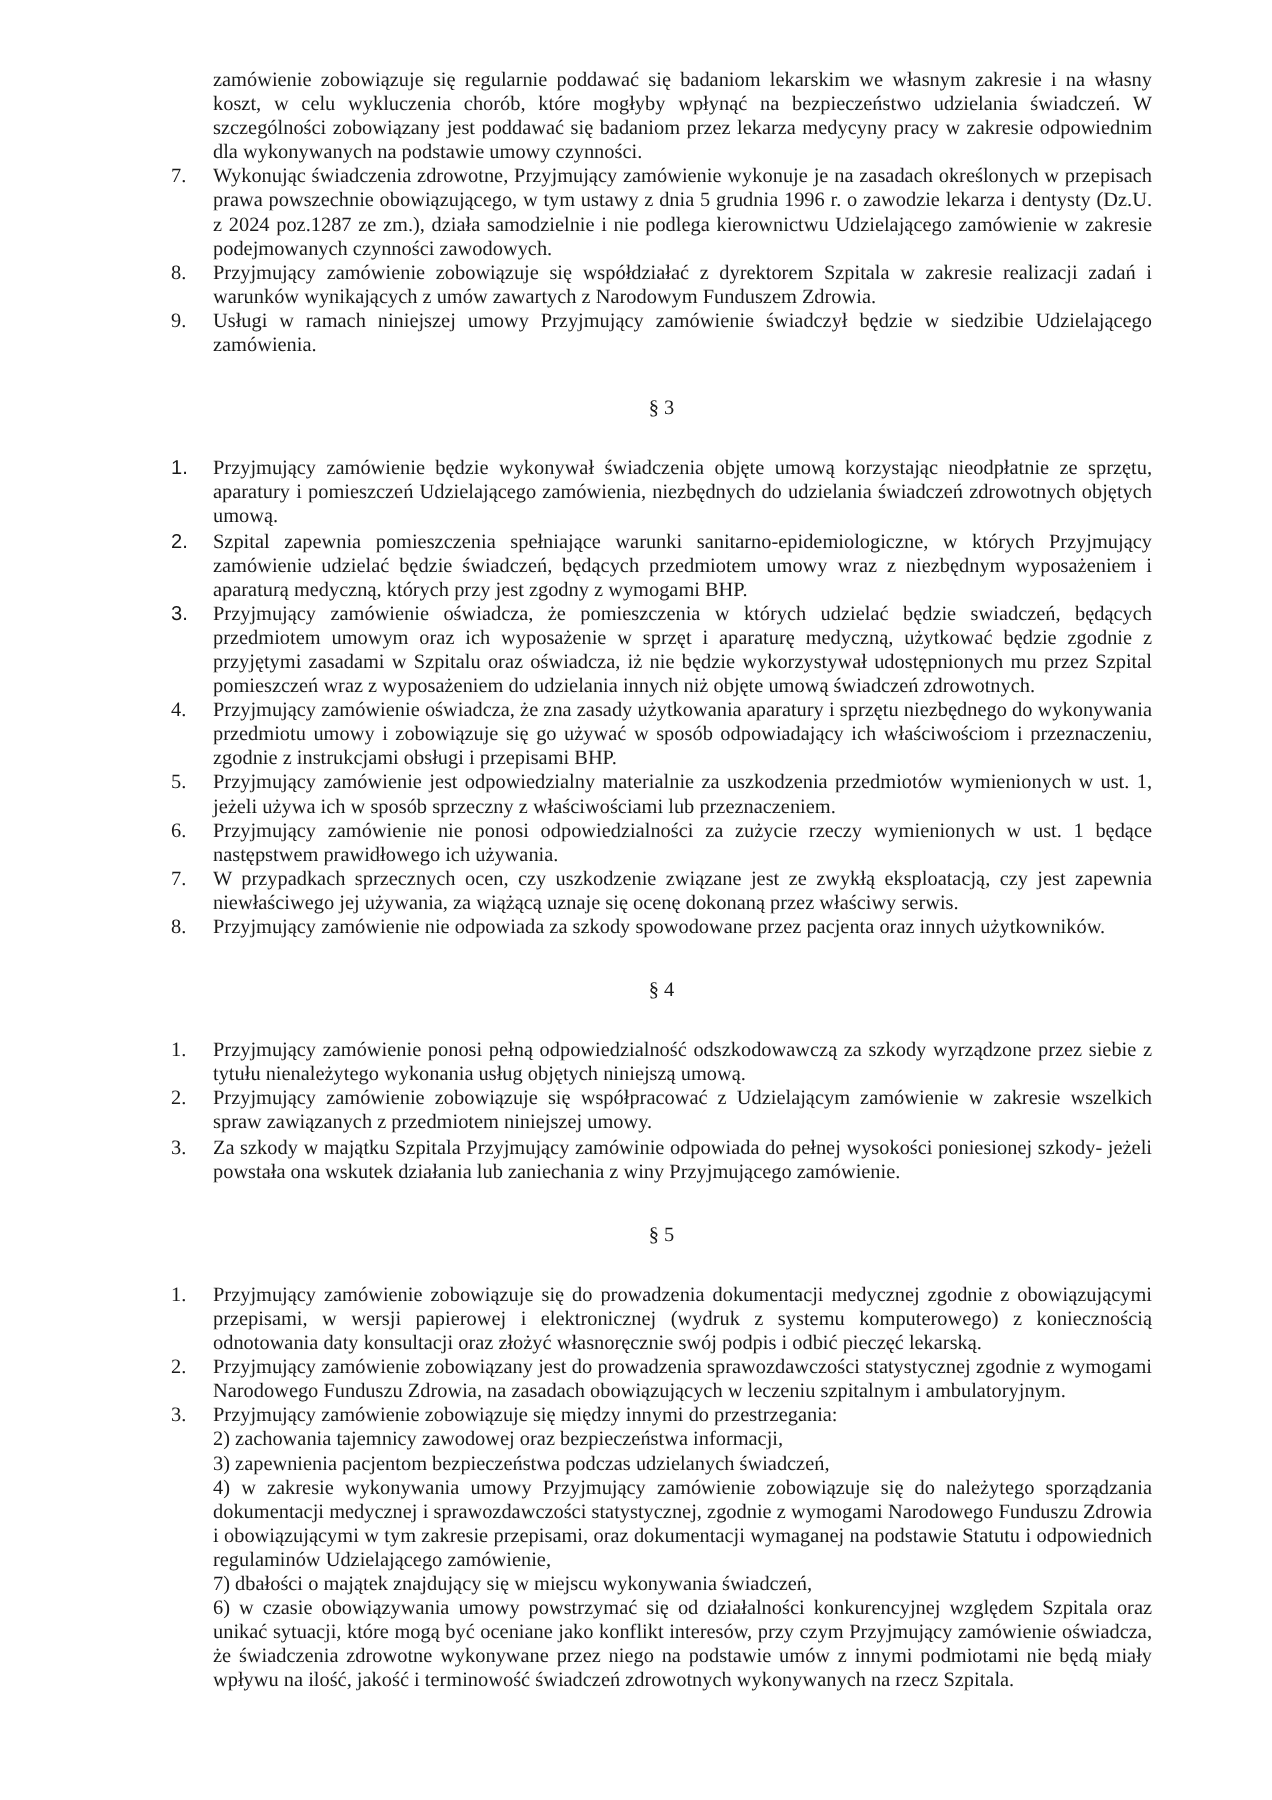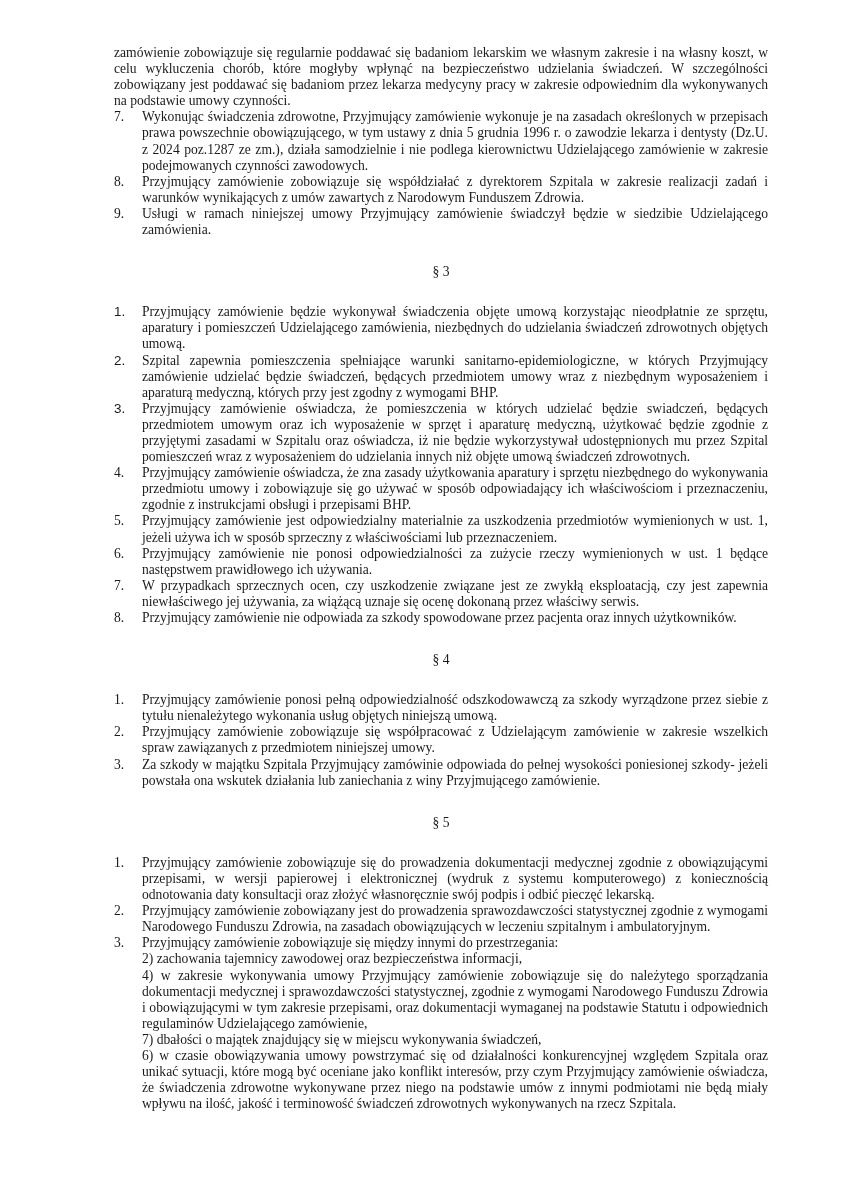--- a/index.html
+++ b/index.html
@@ -5,21 +5,21 @@
   html, body { margin: 0; padding: 0; }
   body {
     width: 848px; height: 1200px; background: #ffffff; overflow: hidden;
     font-family: "Liberation Serif", serif; color: #1a1a1a;
   }
   .page { position: relative; width: 848px; height: 1200px; }
   .content {
     position: absolute; left: 114px; top: 45px; width: 654px;
     font-size: 13.6px; line-height: 16.1px; text-align: justify;
   }
-  .lead { }
+  .lead { margin-left: 28px; }
   ol.items { list-style: none; margin: 0; padding: 0; }
   ol.items li { position: relative; padding-left: 28px; margin: 0; }
   .num { position: absolute; left: 0; top: 0; width: 20px; text-align: left; }
   .num.sans { font-family: "Liberation Sans", sans-serif; font-size: 13.4px; }
   .section-title {
     text-align: center; font-size: 13.6px; margin: 26px 0 24px 0;
   }
   .sub { display: block; }
 </style>
 </head>
@@ -54,20 +54,21 @@
       <li><span class="num">2.</span><span>Przyjmujący zamówienie zobowiązuje się współpracować z Udzielającym zamówienie w zakresie wszelkich spraw zawiązanych z  przedmiotem niniejszej umowy.</span></li>
       <li><span class="num">3.</span><span>Za szkody w majątku Szpitala Przyjmujący zamówinie odpowiada do pełnej wysokości poniesionej szkody- jeżeli powstała ona wskutek działania lub zaniechania z winy Przyjmującego zamówienie.</span></li>
     </ol>
 
     <div class="section-title">§ 5</div>
     <ol class="items">
       <li><span class="num">1.</span><span>Przyjmujący zamówienie zobowiązuje się do prowadzenia dokumentacji medycznej zgodnie z obowiązującymi przepisami, w wersji papierowej i elektronicznej (wydruk z systemu komputerowego) z koniecznością odnotowania daty konsultacji oraz złożyć własnoręcznie swój podpis i odbić pieczęć lekarską.</span></li>
       <li><span class="num">2.</span><span>Przyjmujący zamówienie zobowiązany jest do prowadzenia sprawozdawczości statystycznej zgodnie z wymogami Narodowego Funduszu Zdrowia, na zasadach obowiązujących  w leczeniu szpitalnym i ambulatoryjnym.</span></li>
       <li><span class="num">3.</span><span> Przyjmujący zamówienie zobowiązuje się między innymi do przestrzegania:</span>
         <span class="sub">2) zachowania tajemnicy zawodowej oraz bezpieczeństwa informacji,</span>
+        <span class="sub">3) zapewnienia pacjentom bezpieczeństwa podczas udzielanych świadczeń,</span>
         <span class="sub">4) w zakresie wykonywania umowy Przyjmujący zamówienie zobowiązuje się do należytego sporządzania dokumentacji medycznej i sprawozdawczości statystycznej, zgodnie z wymogami Narodowego Funduszu Zdrowia i obowiązującymi w tym zakresie przepisami, oraz dokumentacji wymaganej na podstawie Statutu i odpowiednich regulaminów Udzielającego zamówienie,</span>
         <span class="sub">7) dbałości o majątek znajdujący się w miejscu wykonywania świadczeń,</span>
         <span class="sub">6) w czasie obowiązywania umowy powstrzymać się od działalności konkurencyjnej względem Szpitala oraz unikać sytuacji, które mogą być oceniane jako konflikt interesów, przy czym Przyjmujący zamówienie oświadcza, że świadczenia zdrowotne wykonywane przez niego na podstawie umów z innymi podmiotami nie będą miały wpływu na ilość, jakość i terminowość świadczeń zdrowotnych wykonywanych na rzecz Szpitala.</span>
       </li>
     </ol>
 
   </div>
 </div>
 
 </body></html>

